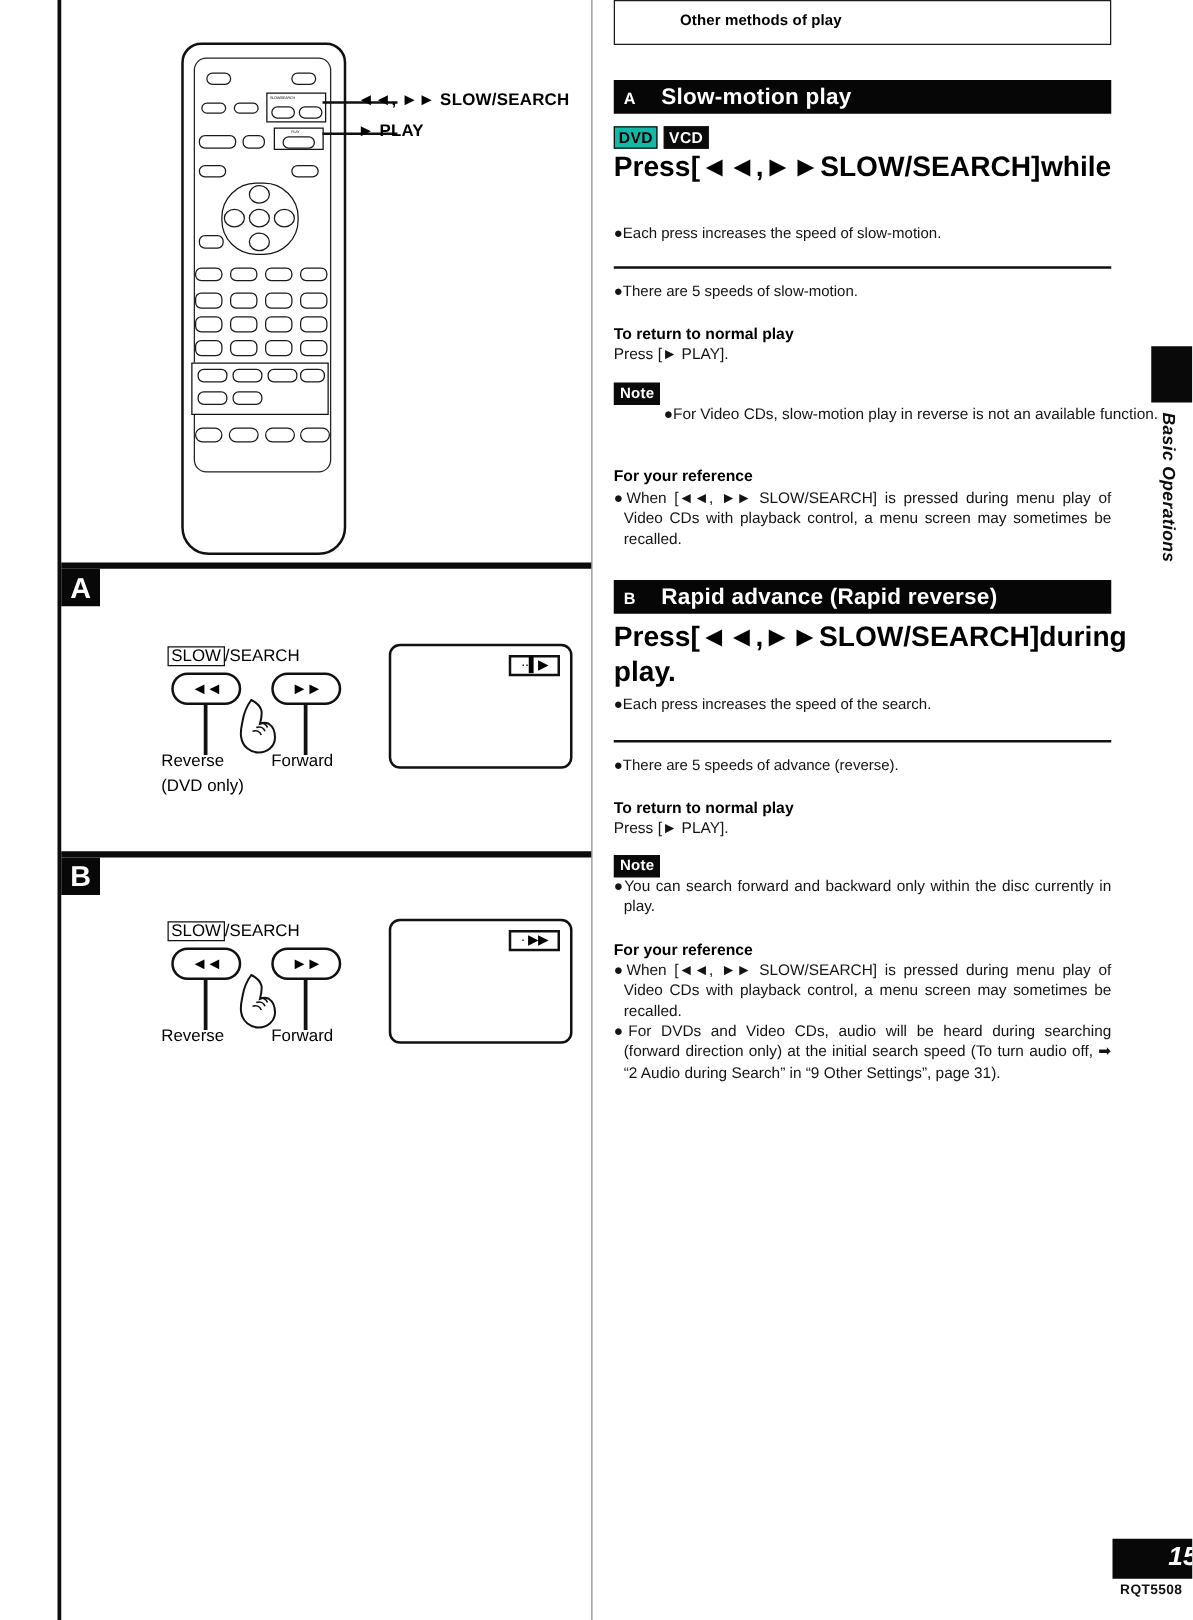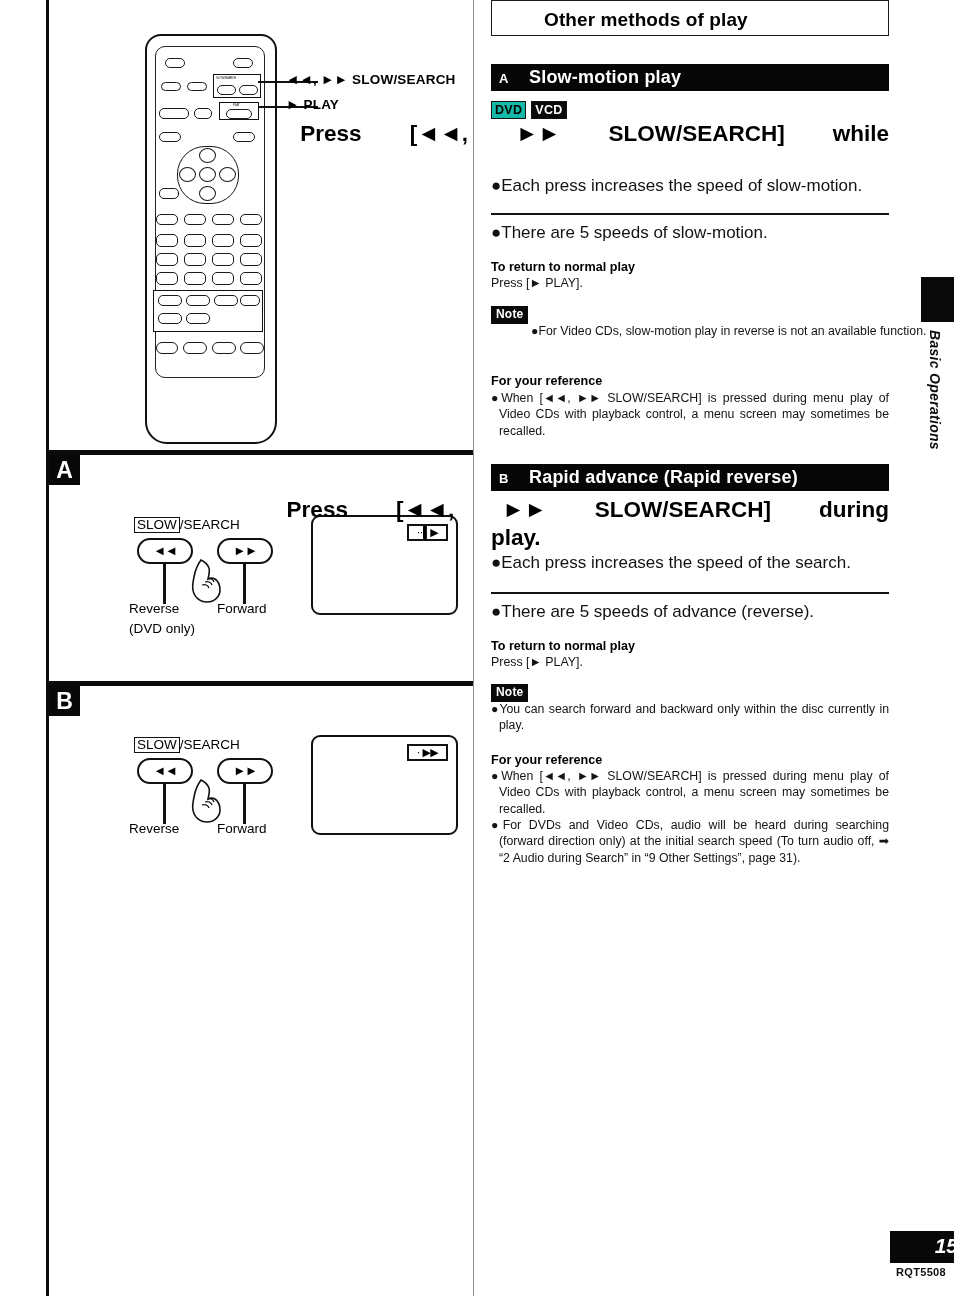--- a/index.html
+++ b/index.html
@@ -204,21 +204,21 @@
     position: absolute;
     left: 0; top: 0;
     width: 398px; height: 36px;
     border: 1.5px solid #1b1b1b;
     box-sizing: border-box;
   }
   .topic-box span {
     position: absolute;
     left: 52px; top: 8px;
     font-weight: bold;
-    font-size: 19px;
+    font-size: 12px;
     letter-spacing: 0.1px;
   }
   .sec-bar {
     position: absolute;
     left: 0;
     width: 398px; height: 27px;
     background: #060606;
     color: #fff;
     box-sizing: border-box;
   }
@@ -259,28 +259,27 @@
     left: 0;
     width: 398px;
     font-size: 22.5px;
     font-weight: bold;
     line-height: 28px;
     letter-spacing: 0px;
     color: #000;
   }
   .press-head .justify-row {
     display: flex;
-    justify-content: flex-end;
-    gap: 48px;
+    justify-content: space-between;
   }
   .bullet-line {
     position: absolute;
     left: 0;
     width: 398px;
-    font-size: 17px;
+    font-size: 12px;
     line-height: 16px;
     color: #121212;
   }
   .hr-thin {
     position: absolute;
     left: 0;
     width: 398px; height: 2px;
     background: #121212;
   }
   .sub-head {

